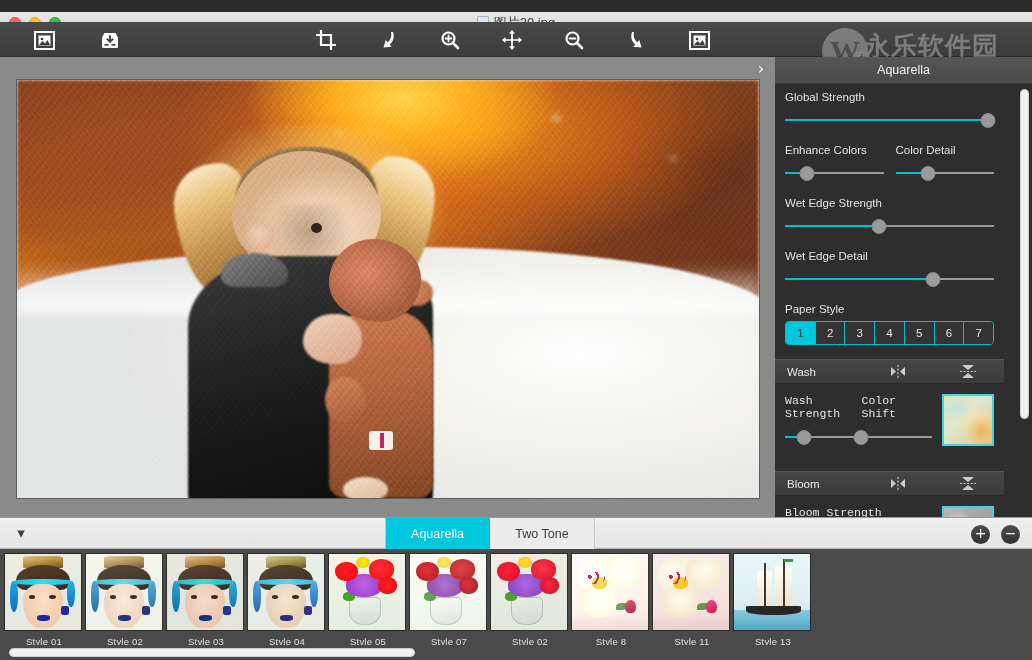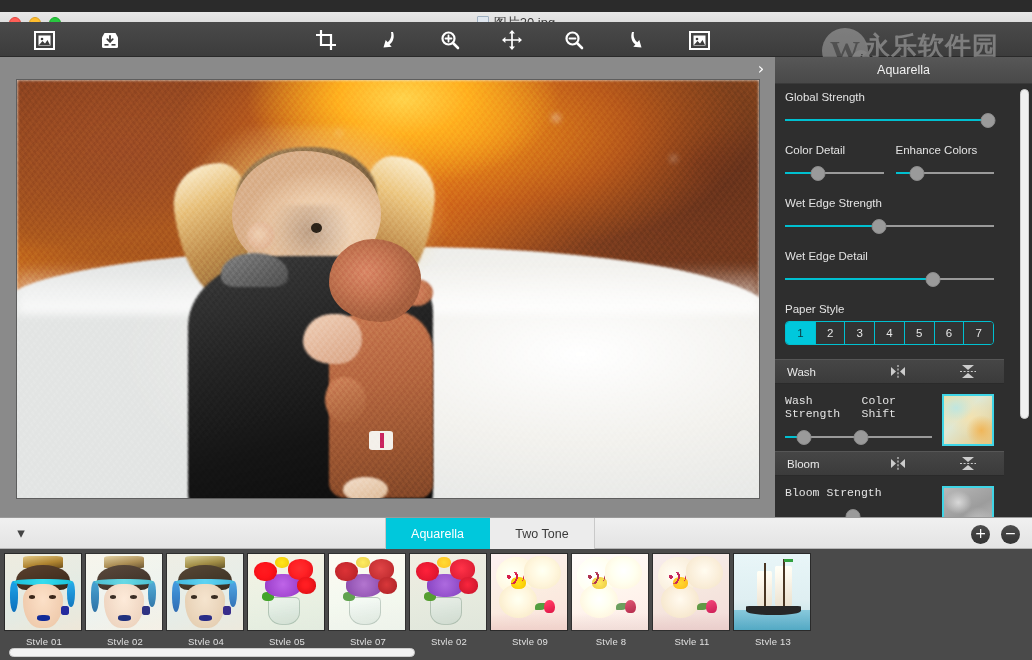--- a/index.html
+++ b/index.html
@@ -610,33 +610,33 @@
 
       <span class="ctl-label">Global Strength</span>
       <div class="slider">
         <div class="strack"></div>
         <div class="sfill" style="width:97%"></div>
         <div class="sknob" style="left:97%"></div>
       </div>
 
       <div class="two-col">
         <div>
+          <span class="ctl-label">Enhance Colors</span>
+          <div class="slider">
+            <div class="strack"></div>
+            <div class="sfill" style="width:22%"></div>
+            <div class="sknob" style="left:22%"></div>
+          </div>
+        </div>
+        <div>
           <span class="ctl-label">Color Detail</span>
           <div class="slider">
             <div class="strack"></div>
             <div class="sfill" style="width:33%"></div>
             <div class="sknob" style="left:33%"></div>
-          </div>
-        </div>
-        <div>
-          <span class="ctl-label">Enhance Colors</span>
-          <div class="slider">
-            <div class="strack"></div>
-            <div class="sfill" style="width:22%"></div>
-            <div class="sknob" style="left:22%"></div>
           </div>
         </div>
       </div>
 
       <span class="ctl-label">Wet Edge Strength</span>
       <div class="slider">
         <div class="strack"></div>
         <div class="sfill" style="width:45%"></div>
         <div class="sknob" style="left:45%"></div>
       </div>
@@ -690,21 +690,21 @@
           <div class="slider" style="margin-bottom:6px">
             <div class="strack"></div>
             <div class="sfill" style="width:13%"></div>
             <div class="sknob" style="left:13%"></div>
             <div class="sknob" style="left:52%"></div>
           </div>
         </div>
         <div class="swatch wash"></div>
       </div>
 
-      <div class="sec-head" style="margin-top:0">
+      <div class="sec-head" style="margin-top:20px">
         <span class="sh-title">Bloom</span>
         <span class="mirror-h">
           <svg width="18" height="13" viewBox="0 0 18 13">
               <path d="M2 2l5 4.5L2 11z" fill="#ccc"></path>
               <path d="M16 2l-5 4.5L16 11z" fill="#ccc"></path>
               <path d="M9 0v13" stroke="#ccc" stroke-width="1.2" stroke-dasharray="2 1.6"></path>
             </svg>
         </span>
         <span class="mirror-v">
           <svg width="16" height="15" viewBox="0 0 16 15">
@@ -776,20 +776,38 @@
               <div class="facem"></div>
               <div class="eyeL"></div>
               <div class="eyeR"></div>
               <div class="lips"></div>
               <div class="earr"></div>
             </div>
         </div>
         <div class="thumb-cap">Style 02</div>
       </div>
 
+      <div class="thumb">
+        <div class="thumb-img tint-c">
+          <div class="t-lady">
+              <div class="bg"></div>
+              <div class="crown"></div>
+              <div class="hairm"></div>
+              <div class="fringeL"></div>
+              <div class="fringeR"></div>
+              <div class="bandm"></div>
+              <div class="facem"></div>
+              <div class="eyeL"></div>
+              <div class="eyeR"></div>
+              <div class="lips"></div>
+              <div class="earr"></div>
+            </div>
+        </div>
+        <div class="thumb-cap">Style 03</div>
+      </div>
 
       <div class="thumb">
         <div class="thumb-img tint-d">
           <div class="t-lady">
               <div class="bg"></div>
               <div class="crown"></div>
               <div class="hairm"></div>
               <div class="fringeL"></div>
               <div class="fringeR"></div>
               <div class="bandm"></div>
@@ -845,36 +863,20 @@
               <div class="purple"></div>
               <div class="red1"></div>
               <div class="red2"></div>
               <div class="red3"></div>
               <div class="yellow"></div>
             </div>
         </div>
         <div class="thumb-cap">Style 02</div>
       </div>
 
-      <div class="thumb">
-        <div class="thumb-img tint-a">
-          <div class="t-orchid">
-              <div class="bg"></div>
-              <div class="base"></div>
-              <div class="p1"></div>
-              <div class="p2"></div>
-              <div class="p3"></div>
-              <div class="lip"></div>
-              <div class="spots"></div>
-              <div class="leaf"></div>
-              <div class="bud"></div>
-            </div>
-        </div>
-        <div class="thumb-cap">Style 09</div>
-      </div>
 
       <div class="thumb">
         <div class="thumb-img tint-b">
           <div class="t-orchid">
               <div class="bg"></div>
               <div class="base"></div>
               <div class="p1"></div>
               <div class="p2"></div>
               <div class="p3"></div>
               <div class="lip"></div>

